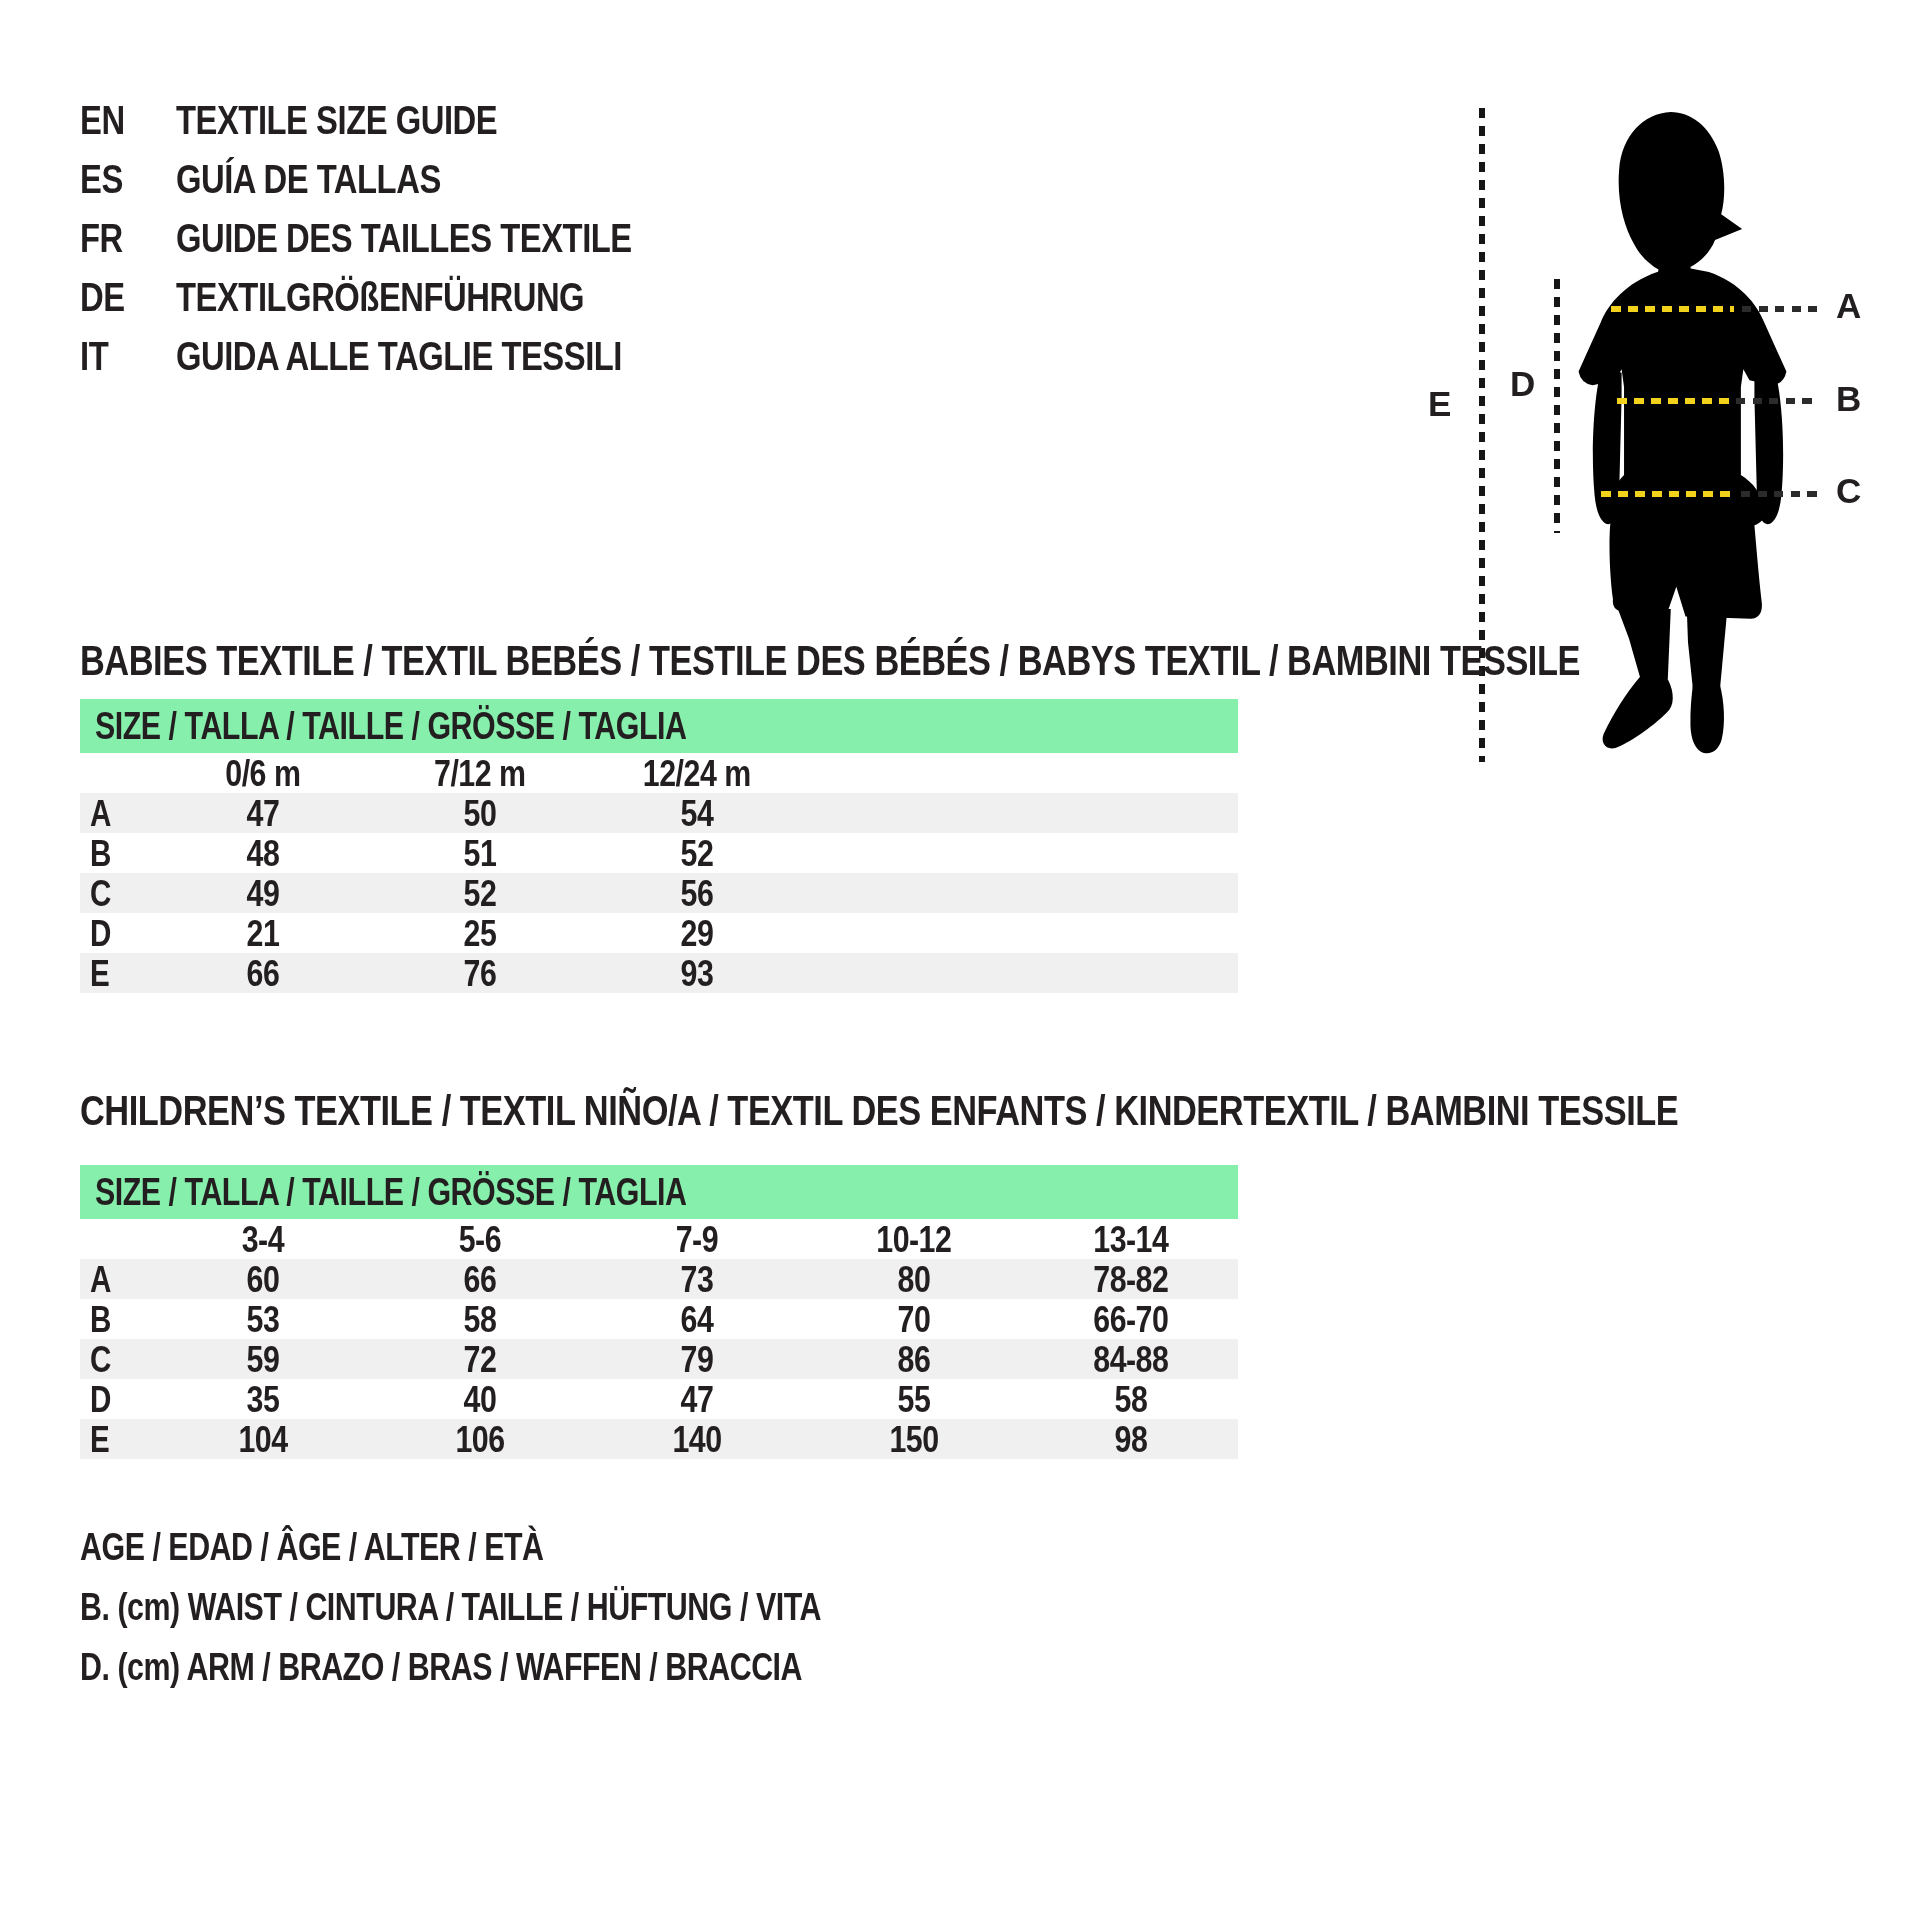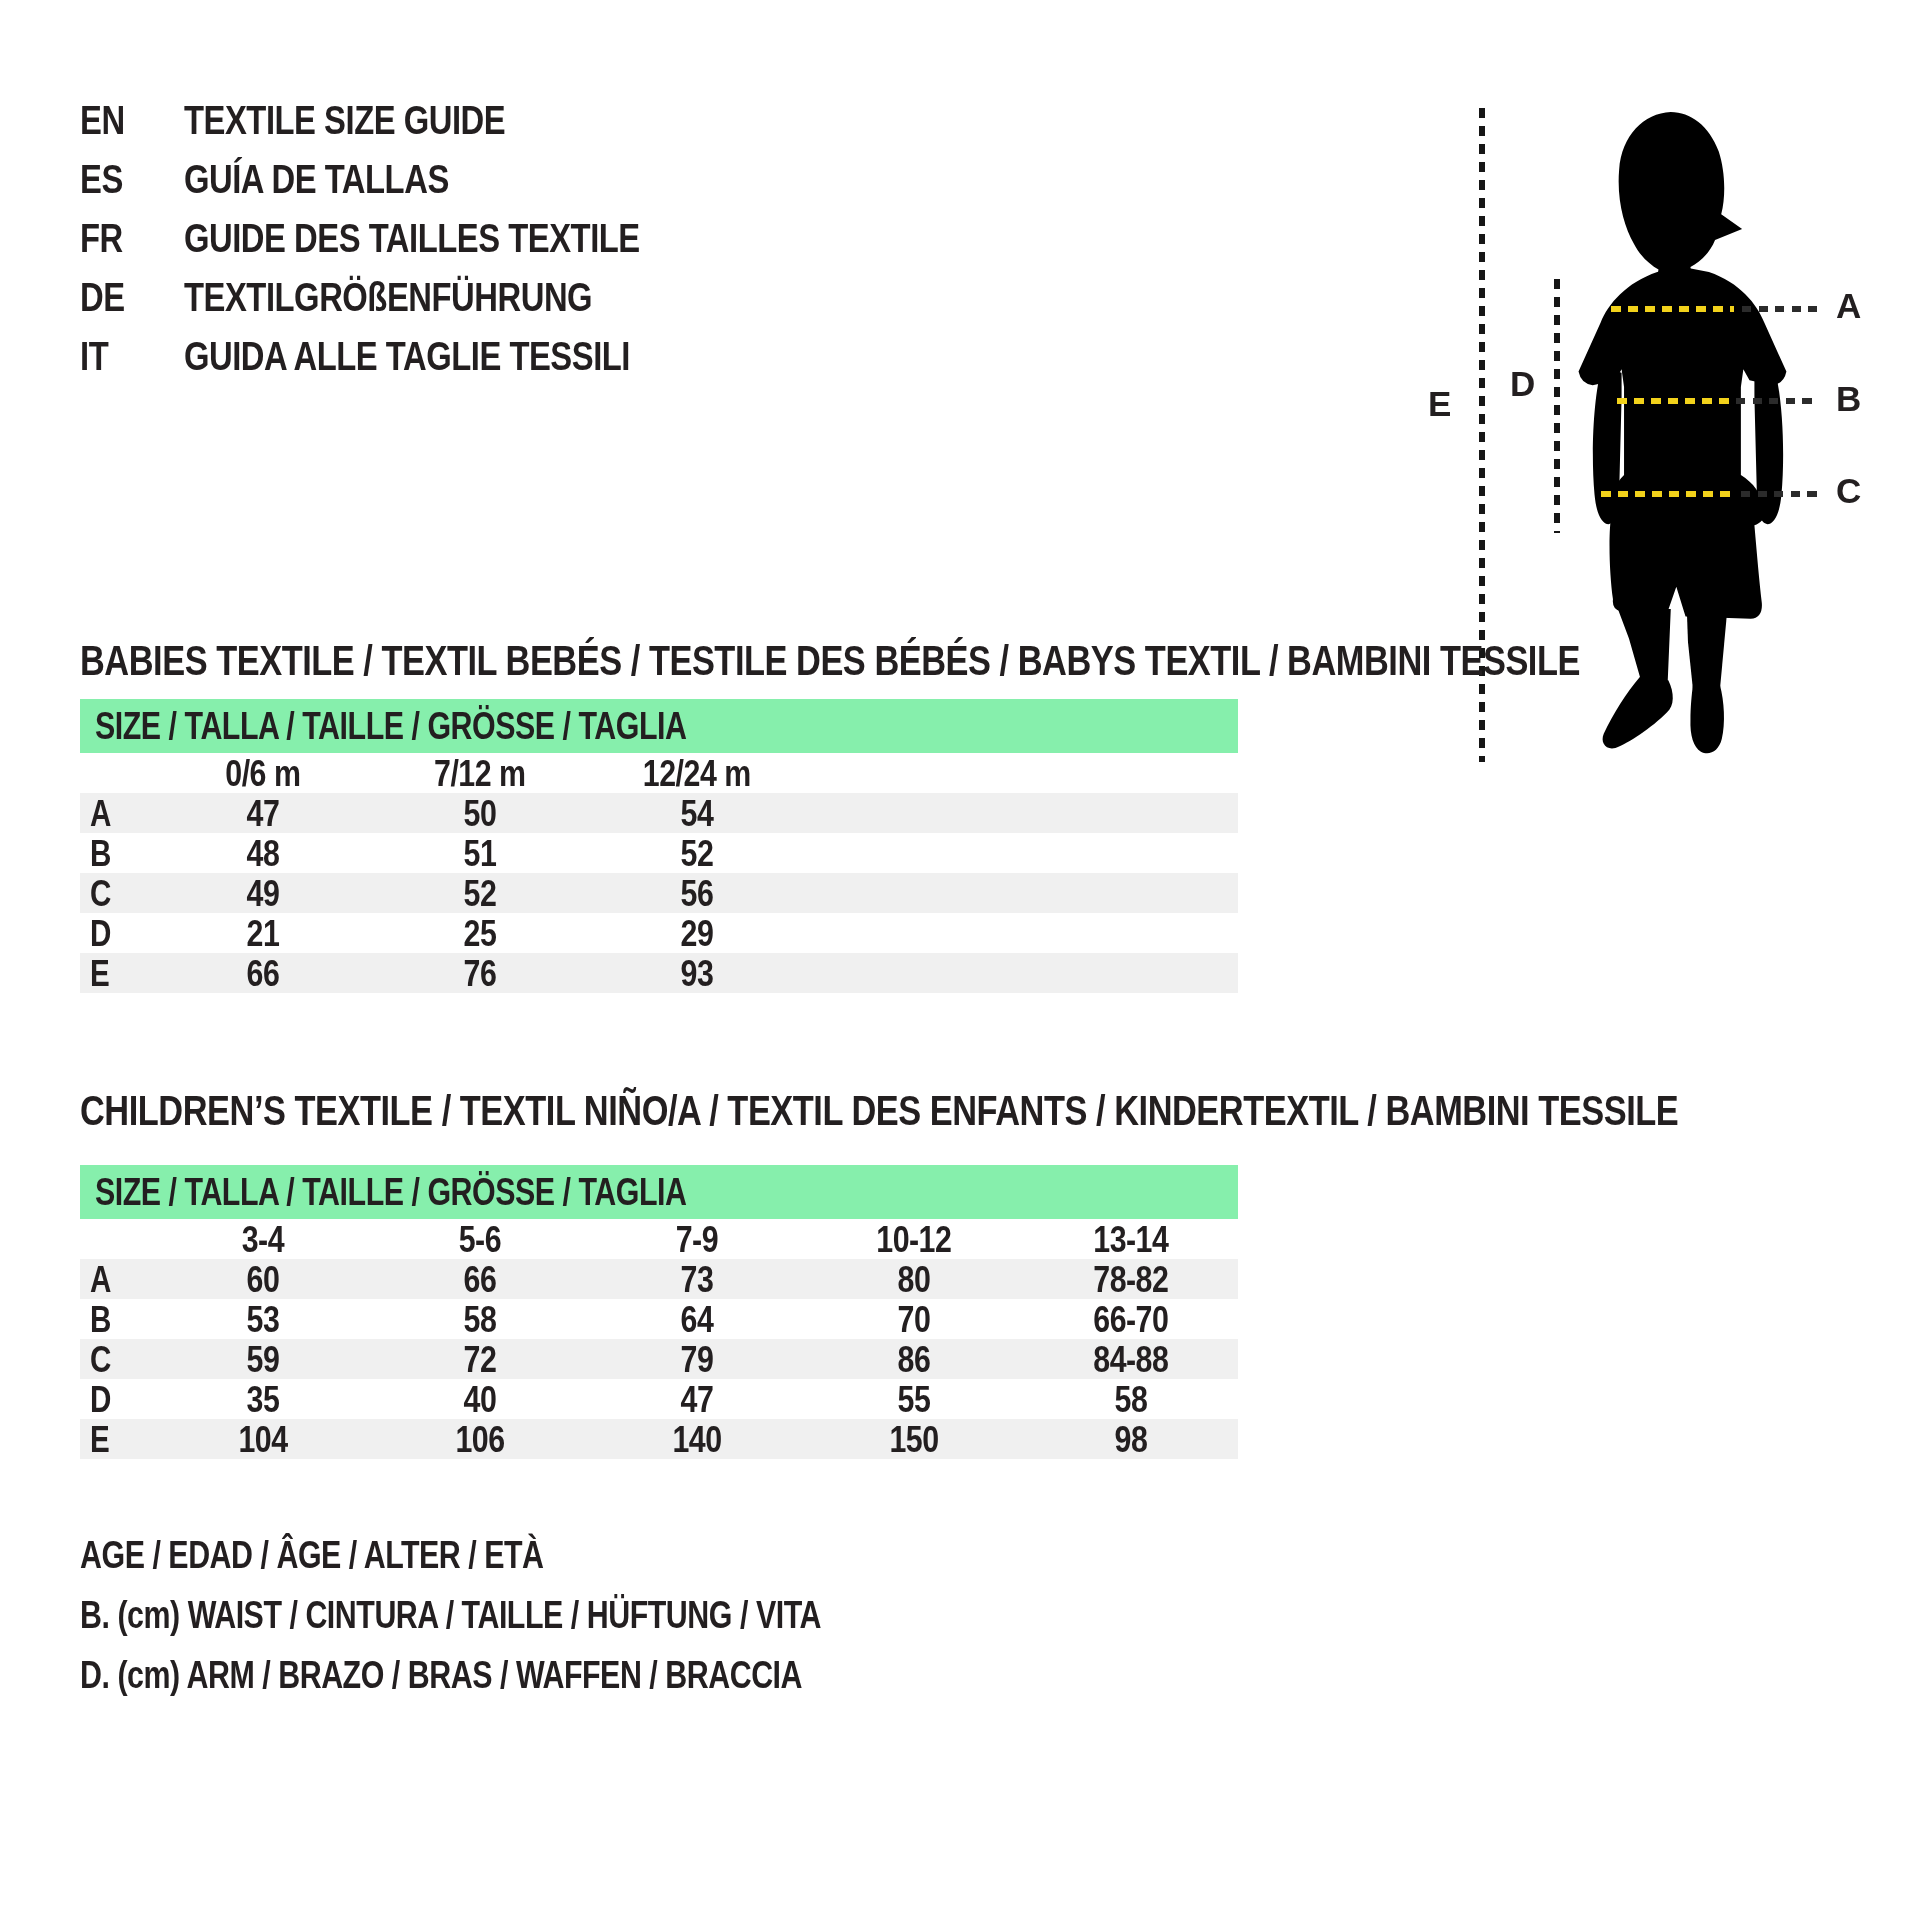--- a/index.html
+++ b/index.html
@@ -7,21 +7,21 @@
   body { font-family:"Liberation Sans", sans-serif; color:#231f20; position:relative; }
 
   .abs { position:absolute; }
 
   
   .cond  { display:inline-block; transform:scaleX(.80); transform-origin:0 50%; white-space:nowrap; letter-spacing:-0.6px; }
   .condc { display:inline-block; transform:scaleX(.82); transform-origin:50% 50%; white-space:nowrap; letter-spacing:-0.6px; }
 
   
   .lang-block { left:80px; top:91px; }
-  .lang-row { height:59px; display:flex; align-items:center; font-size:41px; font-weight:700;gap:8px; }
+  .lang-row { height:59px; display:flex; align-items:center; font-size:41px; font-weight:700; }
   .lang-code { width:96px; flex:none; }
 
   
   .figure { left:1411px; top:105px; width:511px; height:672px; }
   .vdots { width:5.5px; background:repeating-linear-gradient(180deg,#161616 0 10px, transparent 10px 18px); }
   .hdash-y { height:5.5px; background:repeating-linear-gradient(90deg,#f2d21b 0 10px, transparent 10px 17px); }
   .hdash-k { height:5.5px; background:repeating-linear-gradient(90deg,#2b2b2b 0 9.2px, transparent 9.2px 16.6px); }
   .fig-label { font-size:35px; font-weight:700; }
 
   
@@ -33,21 +33,21 @@
            font-size:38px; font-weight:700; }
   .t-row { display:grid; height:40px; align-items:center; font-size:37px; font-weight:700; }
   .t-row.cols3 { grid-template-columns:74px 217px 217px 217px 1fr; }
   .t-row.cols5 { grid-template-columns:74px 217px 217px 217px 217px 217px; }
   .t-row.shade { background:#f0f0f0; }
   .t-cell { text-align:center; }
   .t-letter { text-align:left; padding-left:10px; }
 
   
   .legend-block { left:80px; top:1517px; }
-  .legend-line { height:60px; display:flex; align-items:flex-end; font-size:38px; font-weight:700; }
+  .legend-line { height:60px; display:flex; align-items:center; font-size:38px; font-weight:700; }
 </style>
 </head>
 <body>
 
 <div class="abs lang-block">
   <div class="lang-row">
     <span class="lang-code"><span class="cond">EN</span></span>
     <span class="cond">TEXTILE SIZE GUIDE</span>
   </div>
   <div class="lang-row">

